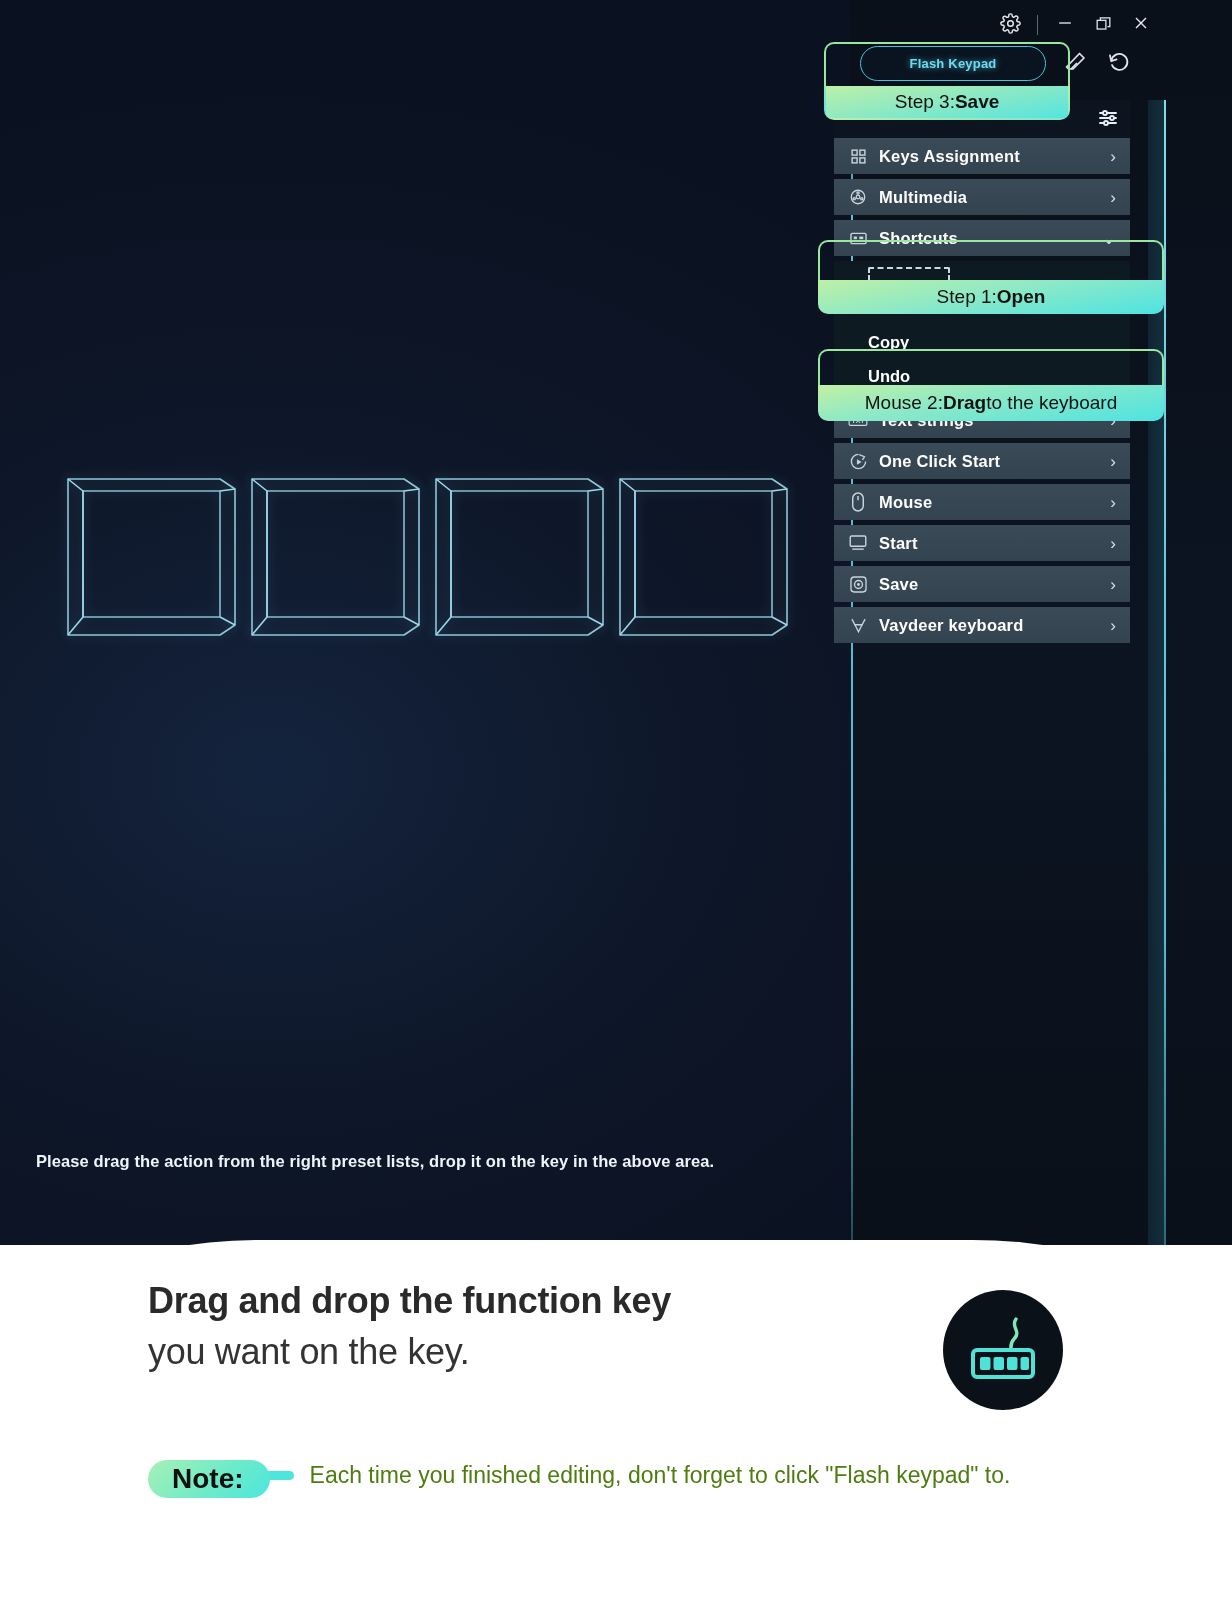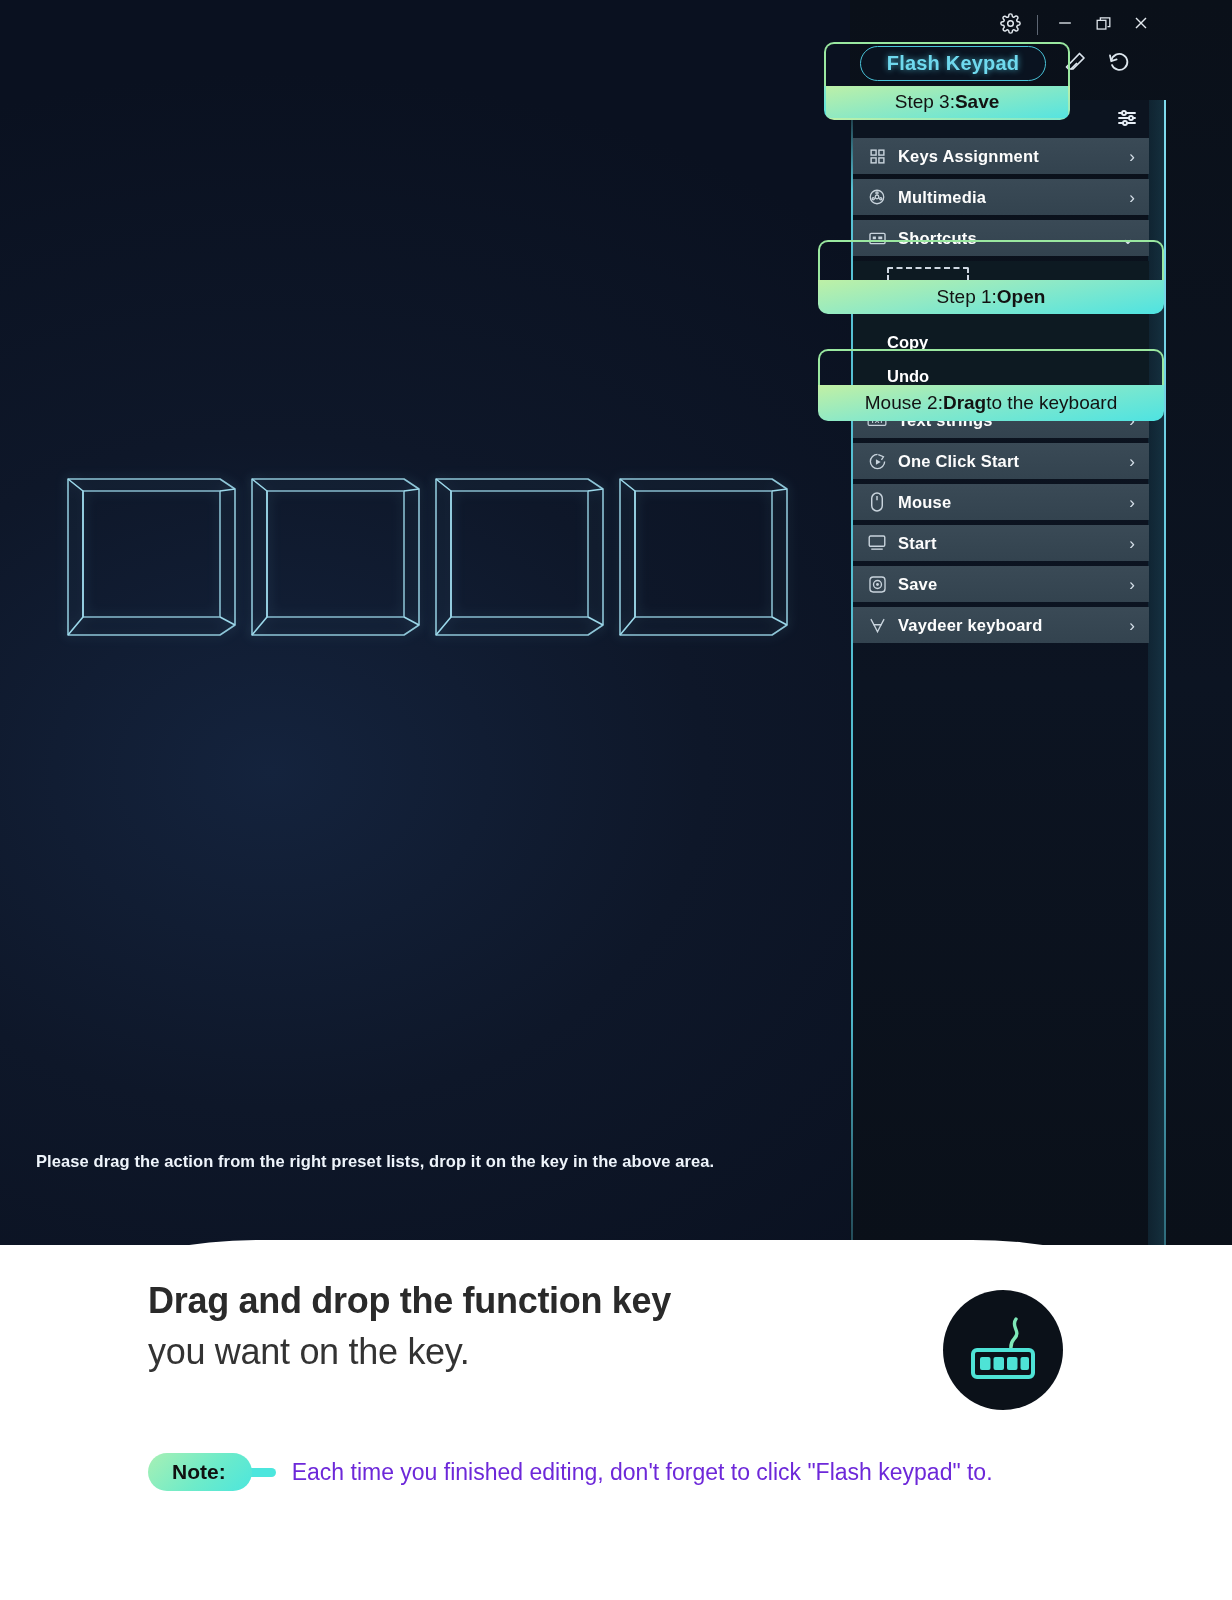--- a/index.html
+++ b/index.html
@@ -49,30 +49,30 @@
   }
   .wc-sep { width: 1px; height: 20px; background: #5d6673; margin: 0 8px; }
 
   
   .flash-row {
     position: absolute; left: 860px; top: 46px; display: flex; align-items: center; gap: 14px;
   }
   .flash-pill {
     width: 186px; height: 35px; border: 1.6px solid #49c3d8; border-radius: 18px;
     display: flex; align-items: center; justify-content: center;
-    color: #6fd9ee; font-size: 20px; font-weight: 700; letter-spacing: .2px;
+    color: #6fd9ee; font-size: 13px; font-weight: 700; letter-spacing: .2px;
     background: rgba(10,22,36,.6);
     text-shadow: 0 0 6px rgba(90,220,245,.7);
     cursor: pointer;
   }
   .tool-ic { width: 30px; height: 30px; display: flex; align-items: center; justify-content: center; color: #dde6ee; cursor: pointer; }
 
   
   .menu-panel {
-    position: absolute; left: 853px; top: 100px; width: 296px;
+    position: absolute; left: 834px; top: 100px; width: 296px;
   }
   .panel-top {
     height: 38px; background: #0c1420; display: flex; align-items: center; justify-content: flex-end;
     padding-right: 8px;
   }
   .sliders-ic { width: 26px; height: 26px; color: #e7eef6; cursor: pointer; }
 
   .menu-item {
     position: relative; height: 36px; margin-bottom: 5px;
     background: linear-gradient(180deg,#3a4a56 0%, #33434f 100%);
@@ -169,27 +169,27 @@
     border-radius: 50%; background: #0b1119;
     display: flex; align-items: center; justify-content: center;
   }
 
   .note-row { position: absolute; left: 148px; top: 213px; display: flex; align-items: center; }
   .note-badge {
     position: relative; height: 38px; padding: 0 26px 0 24px;
     background: linear-gradient(135deg,#a8f0b4 0%, #6eebc9 55%, #4ce6dd 100%);
     border-radius: 19px;
     display: flex; align-items: center;
-    color: #101010; font-size: 21px; font-weight: 800;
+    color: #101010; font-size: 28px; font-weight: 800; margin-top: 7px;
   }
   .note-tail {
     width: 26px; height: 9px; margin-left: -2px; border-radius: 0 5px 5px 0;
     background: linear-gradient(90deg,#4ce6dd, #4ce6dd);
   }
-  .note-text { margin-left: 16px; font-size: 23px; color: #6d28d9; font-weight: 400; white-space: nowrap; }
+  .note-text { margin-left: 16px; font-size: 23px; color: #4d7c0f; font-weight: 400; white-space: nowrap; }
 </style>
 </head>
 <body>
 
 <div id="root">
 
   <div class="app-window">
     <div class="app-right-bg"></div>
     <div class="vline-left"></div>
     <div class="vline-right2"></div>

